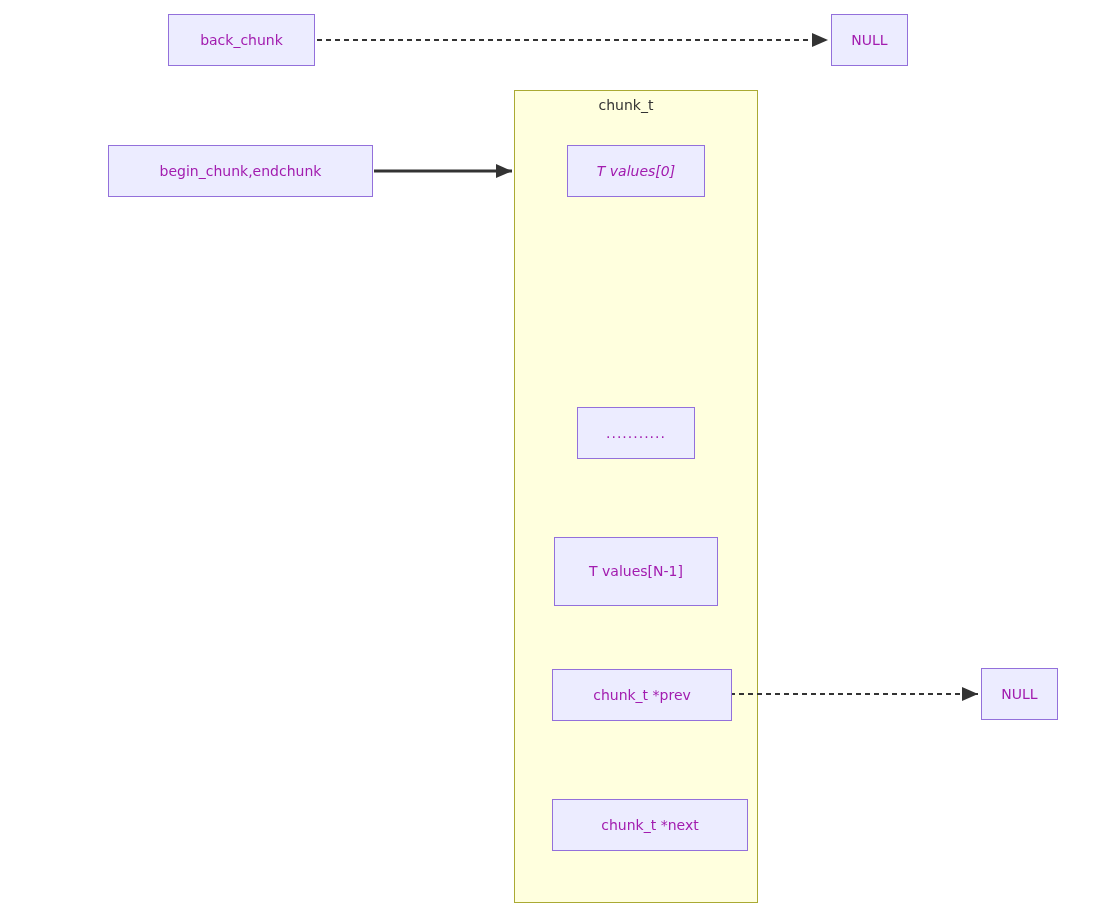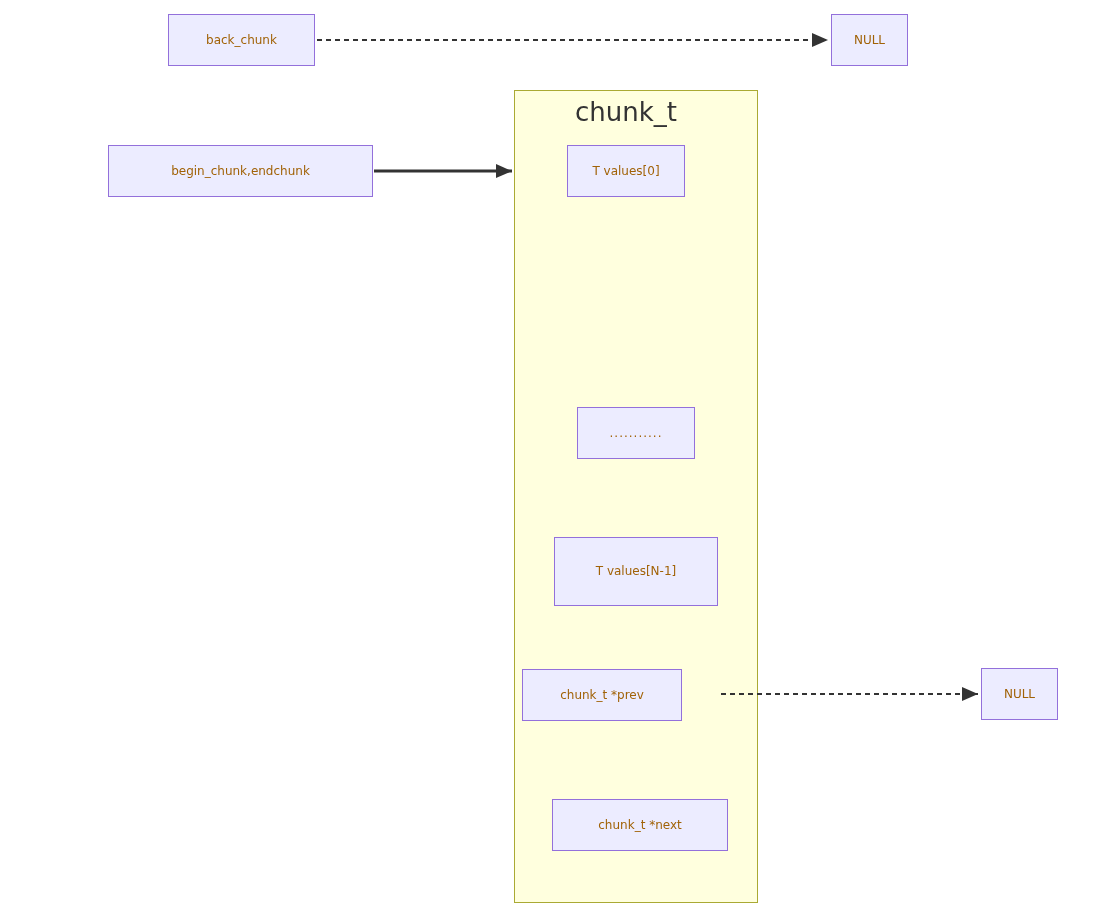--- a/index.html
+++ b/index.html
@@ -13,57 +13,57 @@
     overflow: hidden;
   }
   .node {
     position: absolute;
     box-sizing: border-box;
     background: #ECECFF;
     border: 1.5px solid #9370DB;
     display: flex;
     align-items: center;
     justify-content: center;
-    font-size: 12px;
+    font-size: 14px;
     line-height: 1.2;
     white-space: nowrap;
-    color: #a16207;
+    color: #a21caf;
   }
   .cluster {
     position: absolute;
     box-sizing: border-box;
     left: 514px;
     top: 90px;
     width: 244px;
     height: 813px;
     background: #FFFFDE;
     border: 1.5px solid #AAAA33;
   }
   .cluster-title {
     position: absolute;
     left: 514px;
     top: 97px;
     width: 224px;
     text-align: center;
-    font-size: 26px;
+    font-size: 14px;
     color: #333333;
   }
   
   .n-back-chunk  { left: 168px; top: 14px;  width: 147px; height: 52px; }
   .n-null-top    { left: 831px; top: 14px;  width: 77px;  height: 52px; }
   .n-begin-chunk { left: 108px; top: 145px; width: 265px; height: 52px; }
   .n-begin-pos   { left: 38px;  top: 276px; width: 405px; height: 52px; }
   .n-null-right  { left: 981px; top: 668px; width: 77px;  height: 52px; }
   
-  .n-values0  { left: 567px; top: 145px; width: 118px; height: 52px; }
+  .n-values0  { left: 567px; top: 145px; width: 138px; height: 52px; font-style: italic; }
   .n-values1  { left: 567px; top: 276px; width: 138px; height: 52px; }
   .n-dots     { left: 577px; top: 407px; width: 118px; height: 52px; letter-spacing: 1px; }
   .n-valuesn1 { left: 554px; top: 537px; width: 164px; height: 69px; }
-  .n-prev     { left: 522px; top: 669px; width: 160px; height: 52px; }
-  .n-next     { left: 552px; top: 799px; width: 176px; height: 52px; }
+  .n-prev     { left: 552px; top: 669px; width: 180px; height: 52px; }
+  .n-next     { left: 552px; top: 799px; width: 196px; height: 52px; }
   .edges {
     position: absolute;
     left: 0; top: 0;
     width: 1112px;
     height: 915px;
     pointer-events: none;
   }
 </style>
 </head>
 <body>

